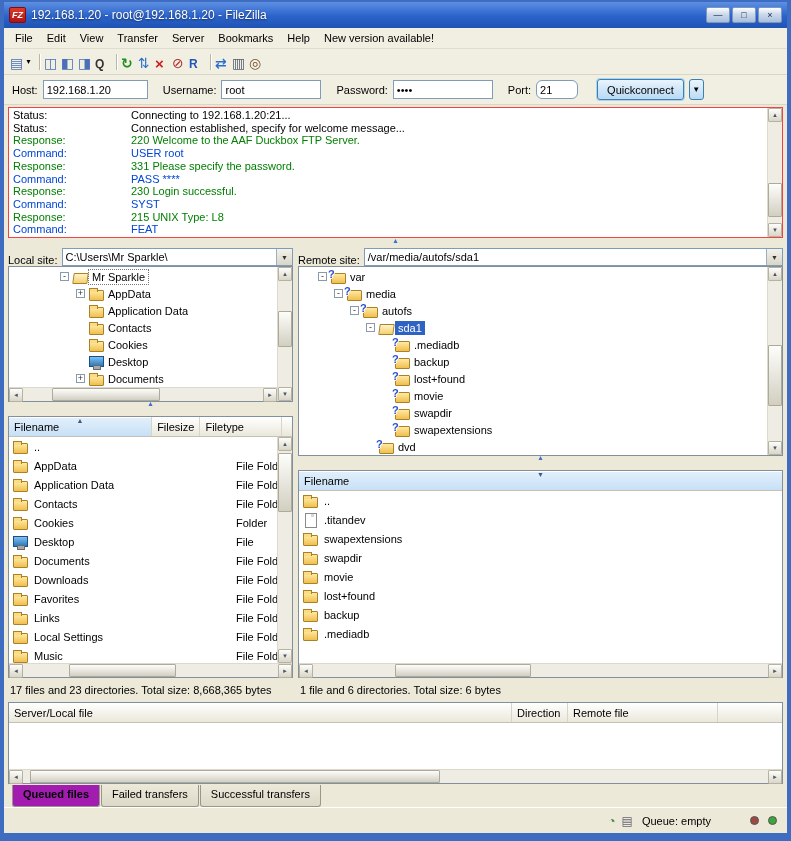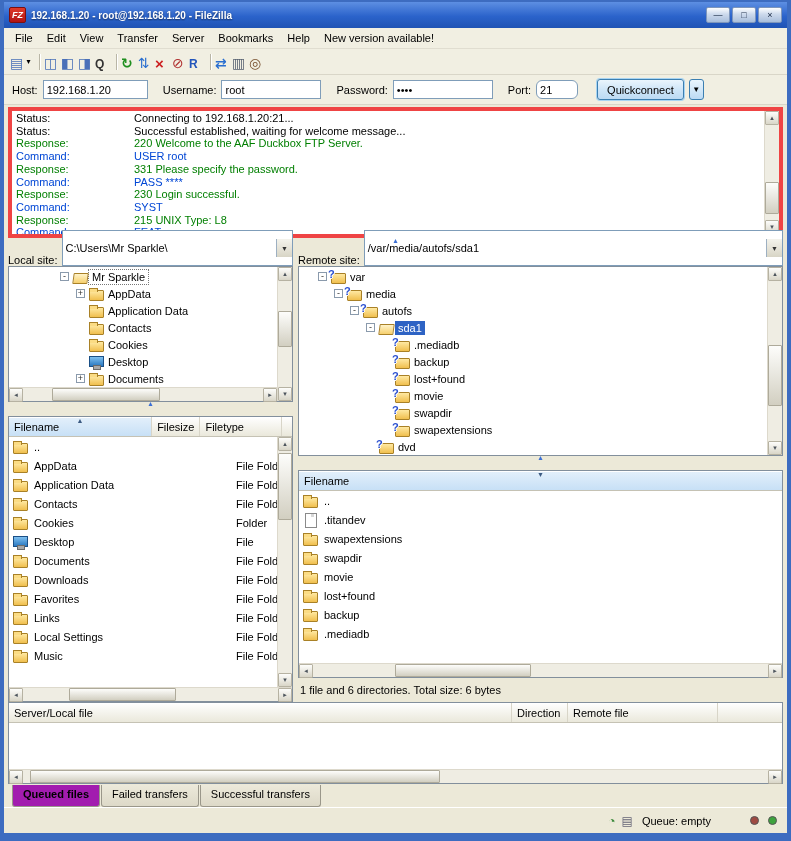--- a/index.html
+++ b/index.html
@@ -6,21 +6,21 @@
   body { font-family:"Liberation Sans","DejaVu Sans",sans-serif; font-size:11px; background:#d4d0c8; color:#000; }
   .window { width:791px; height:841px; display:flex; flex-direction:column;
     background:#ece9d8; border:4px solid #3d6cc0; border-top-width:2px; border-bottom-width:8px; overflow:hidden; }
 
   
   .titlebar { height:26px; flex:none; display:flex; align-items:center; padding:0 5px; gap:5px;
     background:linear-gradient(#5d8fe2,#2b63cb 55%,#1f53b4); }
   .appicon { width:17px; height:16px; flex:none; background:linear-gradient(#e03a2a,#b01414); color:#fff;
     font-weight:bold; font-style:italic; font-size:9px; display:flex; align-items:center; justify-content:center;
     border:1px solid #7d0f0f; border-radius:2px; }
-  .title { flex:1; color:#fff; font-weight:bold; font-size:10px; text-shadow:0 1px 2px rgba(0,0,0,.55); white-space:nowrap; overflow:hidden; }
+  .title { flex:1; color:#fff; font-weight:normal; font-size:12px; text-shadow:0 1px 2px rgba(0,0,0,.55); white-space:nowrap; overflow:hidden; }
   .winbtns { display:flex; gap:2px; }
   .wbtn { width:24px; height:16px; border-radius:2px; display:flex; align-items:center; justify-content:center;
     font-size:9px; color:#1a2a44; background:linear-gradient(#fdfeff,#ccd9ec 45%,#aabfdb); border:1px solid #7e96bc; }
 
   
   .menubar { height:21px; flex:none; display:flex; align-items:center; padding:0 4px; background:#f1efe2; border-bottom:1px solid #e0ddd0; }
   .menu-items { display:flex; }
   .menu-item { padding:3px 7px; cursor:default; white-space:nowrap; }
   .menu-notice { padding:3px 7px; white-space:nowrap; }
 
@@ -49,21 +49,21 @@
   .qcbar label { white-space:nowrap; }
   .qcbar label.g { margin-left:10px; }
   .fld { height:19px; border:1px solid #7f9db9; padding:0 3px; font-family:inherit; font-size:11px; background:#fff; }
   .fld.host { width:105px; } .fld.user { width:100px; } .fld.pass { width:100px; } .fld.port { width:42px;border-radius:6px; }
   .qc { height:21px; margin-left:14px; padding:0 9px; font-family:inherit; font-size:11px;
     background:linear-gradient(#eaf5fd,#cfe6f8 50%,#bcdaf3); border:1px solid #3c7fb1; border-radius:3px;
     box-shadow:0 0 0 1px #a8d4f2; }
   .qcdrop { width:15px; height:21px; font-size:8px; background:linear-gradient(#eaf5fd,#bcdaf3); border:1px solid #3c7fb1; border-radius:3px; }
 
   
-  .logwrap { height:131px; flex:none; margin:2px 4px 0; border:4px solid #ef4444; background:#fff; display:flex; }
+  .logwrap { height:131px; flex:none; margin:2px 4px 0; border:1px solid #ef4444; background:#fff; display:flex; }
   .log { flex:1; overflow:hidden; padding:1px 0 0 4px; line-height:12.7px; }
   .logline { white-space:nowrap; }
   .logline .ll { display:inline-block; width:118px; }
   .logline.status { color:#000; }
   .logline.response { color:#007f00; }
   .logline.command { color:#0046d5; }
 
   
   .vscroll { width:15px; flex:none; display:flex; flex-direction:column; background:#f3f1e9; border-left:1px solid #ddd9cc; }
   .hscroll { height:14px; flex:none; display:flex; background:#f3f1e9; border-top:1px solid #ddd9cc; }
@@ -73,21 +73,21 @@
   .sthumb { position:absolute; background:linear-gradient(#fdfdfb,#d2cfc1); border:1px solid #aeaa9a; border-radius:1px; }
   .vscroll .sthumb { left:0; right:0; }
   .hscroll .sthumb { top:0; bottom:0; }
 
   
   .panes { flex:1; min-height:0; display:flex; gap:5px; padding:0 4px; }
   .pane { display:flex; flex-direction:column; min-width:0; }
   .pane.local { width:285px; flex:none; }
   .pane.remote { flex:1; }
   .sitebar { height:22px; flex:none; display:flex; align-items:flex-end; gap:4px; }
-  .combo { flex:1; height:36px; border:1px solid #7f9db9; background:#fff; display:flex; align-items:center; overflow:hidden; }
+  .combo { flex:1; height:18px; border:1px solid #7f9db9; background:#fff; display:flex; align-items:center; overflow:hidden; }
   .combo .cval { flex:1; padding-left:3px; white-space:nowrap; overflow:hidden; }
   .combo .carr { width:16px; height:18px; flex:none; display:flex; align-items:center; justify-content:center; font-size:7px; color:#333;
     background:linear-gradient(#f4f3ec,#d8d5c6); border-left:1px solid #9db0c2; }
 
   .treewrap { flex:none; border:1px solid #828f9c; background:#fff; display:flex; min-height:0; }
   .pane.local .treewrap { height:136px; }
   .pane.remote .treewrap { height:190px; }
   .treecol { flex:1; min-width:0; display:flex; flex-direction:column; }
   .tree { flex:1; overflow:hidden; padding-top:1px; }
   .trow { height:17px; display:flex; align-items:center; white-space:nowrap; }
@@ -236,21 +236,21 @@
   </div>
 
   <div class="logwrap" data-name="message-log-panel">
     <div class="log" data-name="message-log">
 
         <div class="logline status" data-name="log-line">
           <span class="ll">Status:</span><span>Connecting to 192.168.1.20:21...</span>
         </div>
 
         <div class="logline status" data-name="log-line">
-          <span class="ll">Status:</span><span>Successful established, waiting for welcome message...</span>
+          <span class="ll">Status:</span><span>Connection established, specify for welcome message...</span>
         </div>
 
         <div class="logline response" data-name="log-line">
           <span class="ll">Response:</span><span>220 Welcome to the AAF Duckbox FTP Server.</span>
         </div>
 
         <div class="logline command" data-name="log-line">
           <span class="ll">Command:</span><span>USER root</span>
         </div>
 
@@ -479,20 +479,21 @@
           </div>
         </div>
         <div class="hscroll" data-name="local-list-hscrollbar">
           <span class="sarr" data-name="scroll-left-icon">◂</span>
           <span class="strack">
               <span class="sthumb" style="left:18%;width:42%;"></span>
             </span>
           <span class="sarr" data-name="scroll-right-icon">▸</span>
         </div>
       </div>
+      <div class="pstatus" data-name="local-status-text">17 files and 23 directories. Total size: 8,668,365 bytes</div>
     </div>
 
     <div class="pane remote" data-name="remote-pane">
       <div class="sitebar" data-name="remote-site-bar">
         <label data-name="remote-site-label">Remote site:</label>
         <span class="combo" data-name="remote-site-combobox">
           <span class="cval" data-name="remote-site-path">/var/media/autofs/sda1</span>
           <span class="carr" data-name="combo-arrow-icon">▼</span>
         </span>
       </div>

